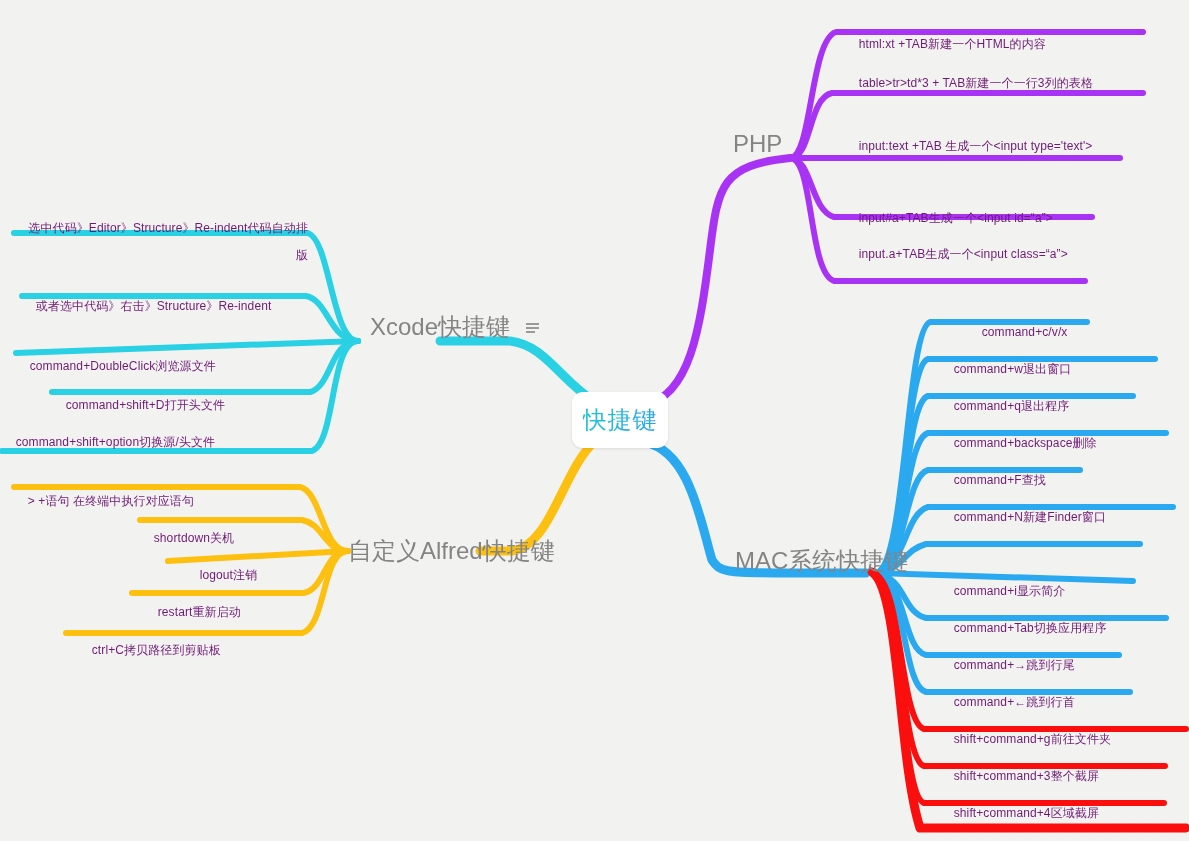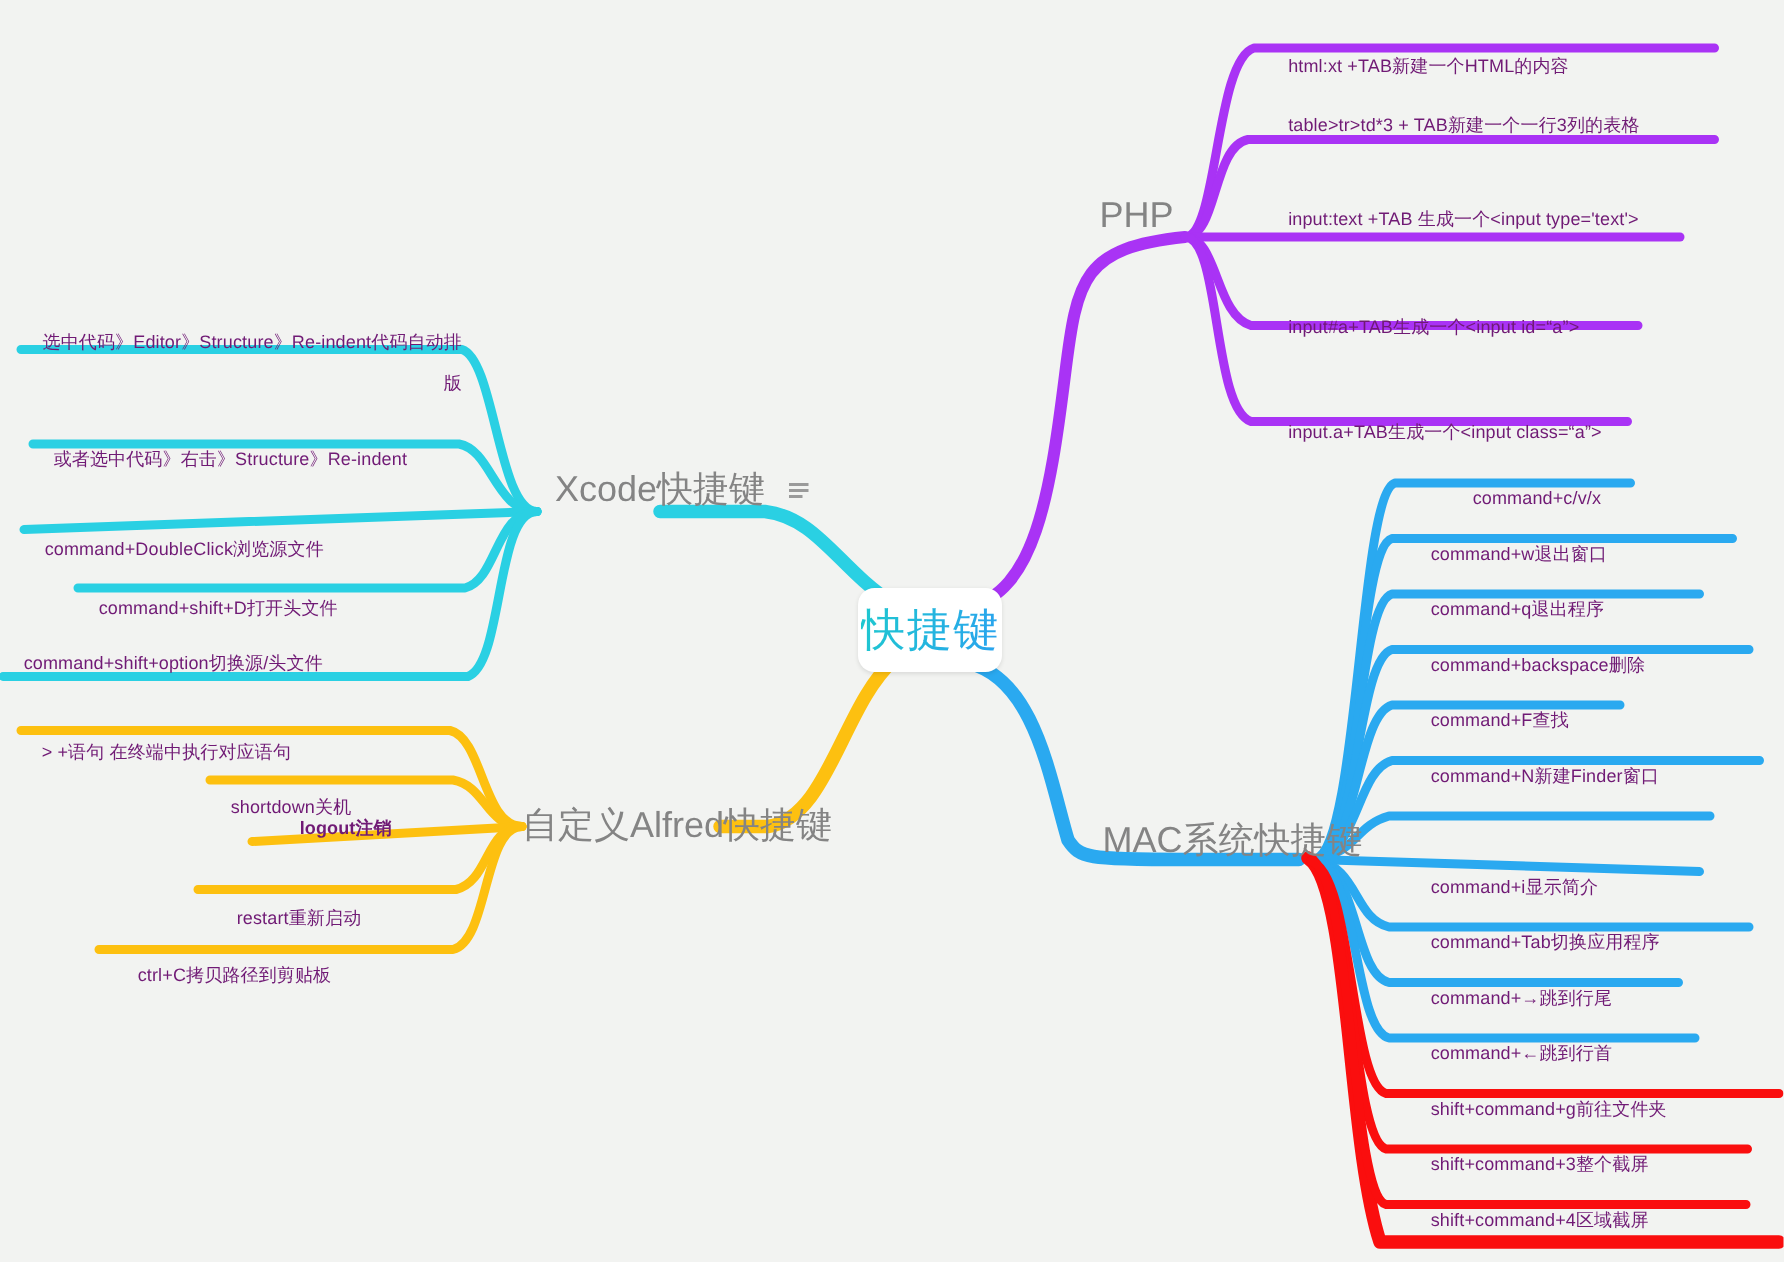--- a/index.html
+++ b/index.html
@@ -29,21 +29,21 @@
   #root-node{
     position:absolute;
     left:572px;top:392px;
     width:96px;height:56px;
     background:#ffffff;
     border-radius:11px;
     box-shadow:0 1px 3px rgba(0,0,0,0.10);
     display:flex;align-items:center;justify-content:center;
   }
   #root-node .root-text{
-    font-size:30px;
+    font-size:24px;
     background:linear-gradient(100deg,#1ec8cf 0%,#2aa2ef 100%);
     -webkit-background-clip:text;
     background-clip:text;
     color:transparent;
     -webkit-text-fill-color:transparent;
     letter-spacing:1px;
   }
 
   
   .branch-label{
@@ -132,21 +132,21 @@
   </div>
   <div class="node right" style="left:845px;top:43px;width:298px;">
     <span>table&gt;tr&gt;td*3 + TAB新建一个一行3列的表格</span>
   </div>
   <div class="node right" style="left:845px;top:106px;width:272px;">
     <span>input:text +TAB 生成一个&lt;input type='text'&gt;</span>
   </div>
   <div class="node right" style="left:845px;top:178px;width:248px;">
     <span>input#a+TAB生成一个&lt;input id=“a”&gt;</span>
   </div>
-  <div class="node right" style="left:845px;top:248px;width:240px;">
+  <div class="node right" style="left:845px;top:214px;width:240px;">
     <span>input.a+TAB生成一个&lt;input class=“a”&gt;</span>
   </div>
 
   <div class="branch-label" style="left:370px;top:314px;">
     <span>Xcode快捷键</span>
     <span class="note-icon"><i></i><i></i><i></i></span>
   </div>
 
   <div class="node left" style="left:10px;top:188px;width:298px;text-align:right;">
     <span>选中代码》Editor》Structure》Re-indent代码自动排版</span>
@@ -167,21 +167,21 @@
   <div class="branch-label" style="left:348px;top:538px;">
     <span>自定义Alfred快捷键</span>
   </div>
 
   <div class="node left" style="left:14px;top:461px;width:286px;text-align:left;">
     <span>&gt; +语句 在终端中执行对应语句</span>
   </div>
   <div class="node left" style="left:140px;top:498px;width:162px;text-align:left;">
     <span>shortdown关机</span>
   </div>
-  <div class="node left" style="left:186px;top:512px;width:116px;text-align:left;font-weight:bold;">
+  <div class="node left" style="left:186px;top:535px;width:116px;text-align:left;">
     <span>logout注销</span>
   </div>
   <div class="node left" style="left:144px;top:572px;width:160px;text-align:left;">
     <span>restart重新启动</span>
   </div>
   <div class="node left" style="left:78px;top:610px;width:224px;text-align:left;">
     <span>ctrl+C拷贝路径到剪贴板</span>
   </div>
 
   <div class="branch-label" style="left:735px;top:548px;">

